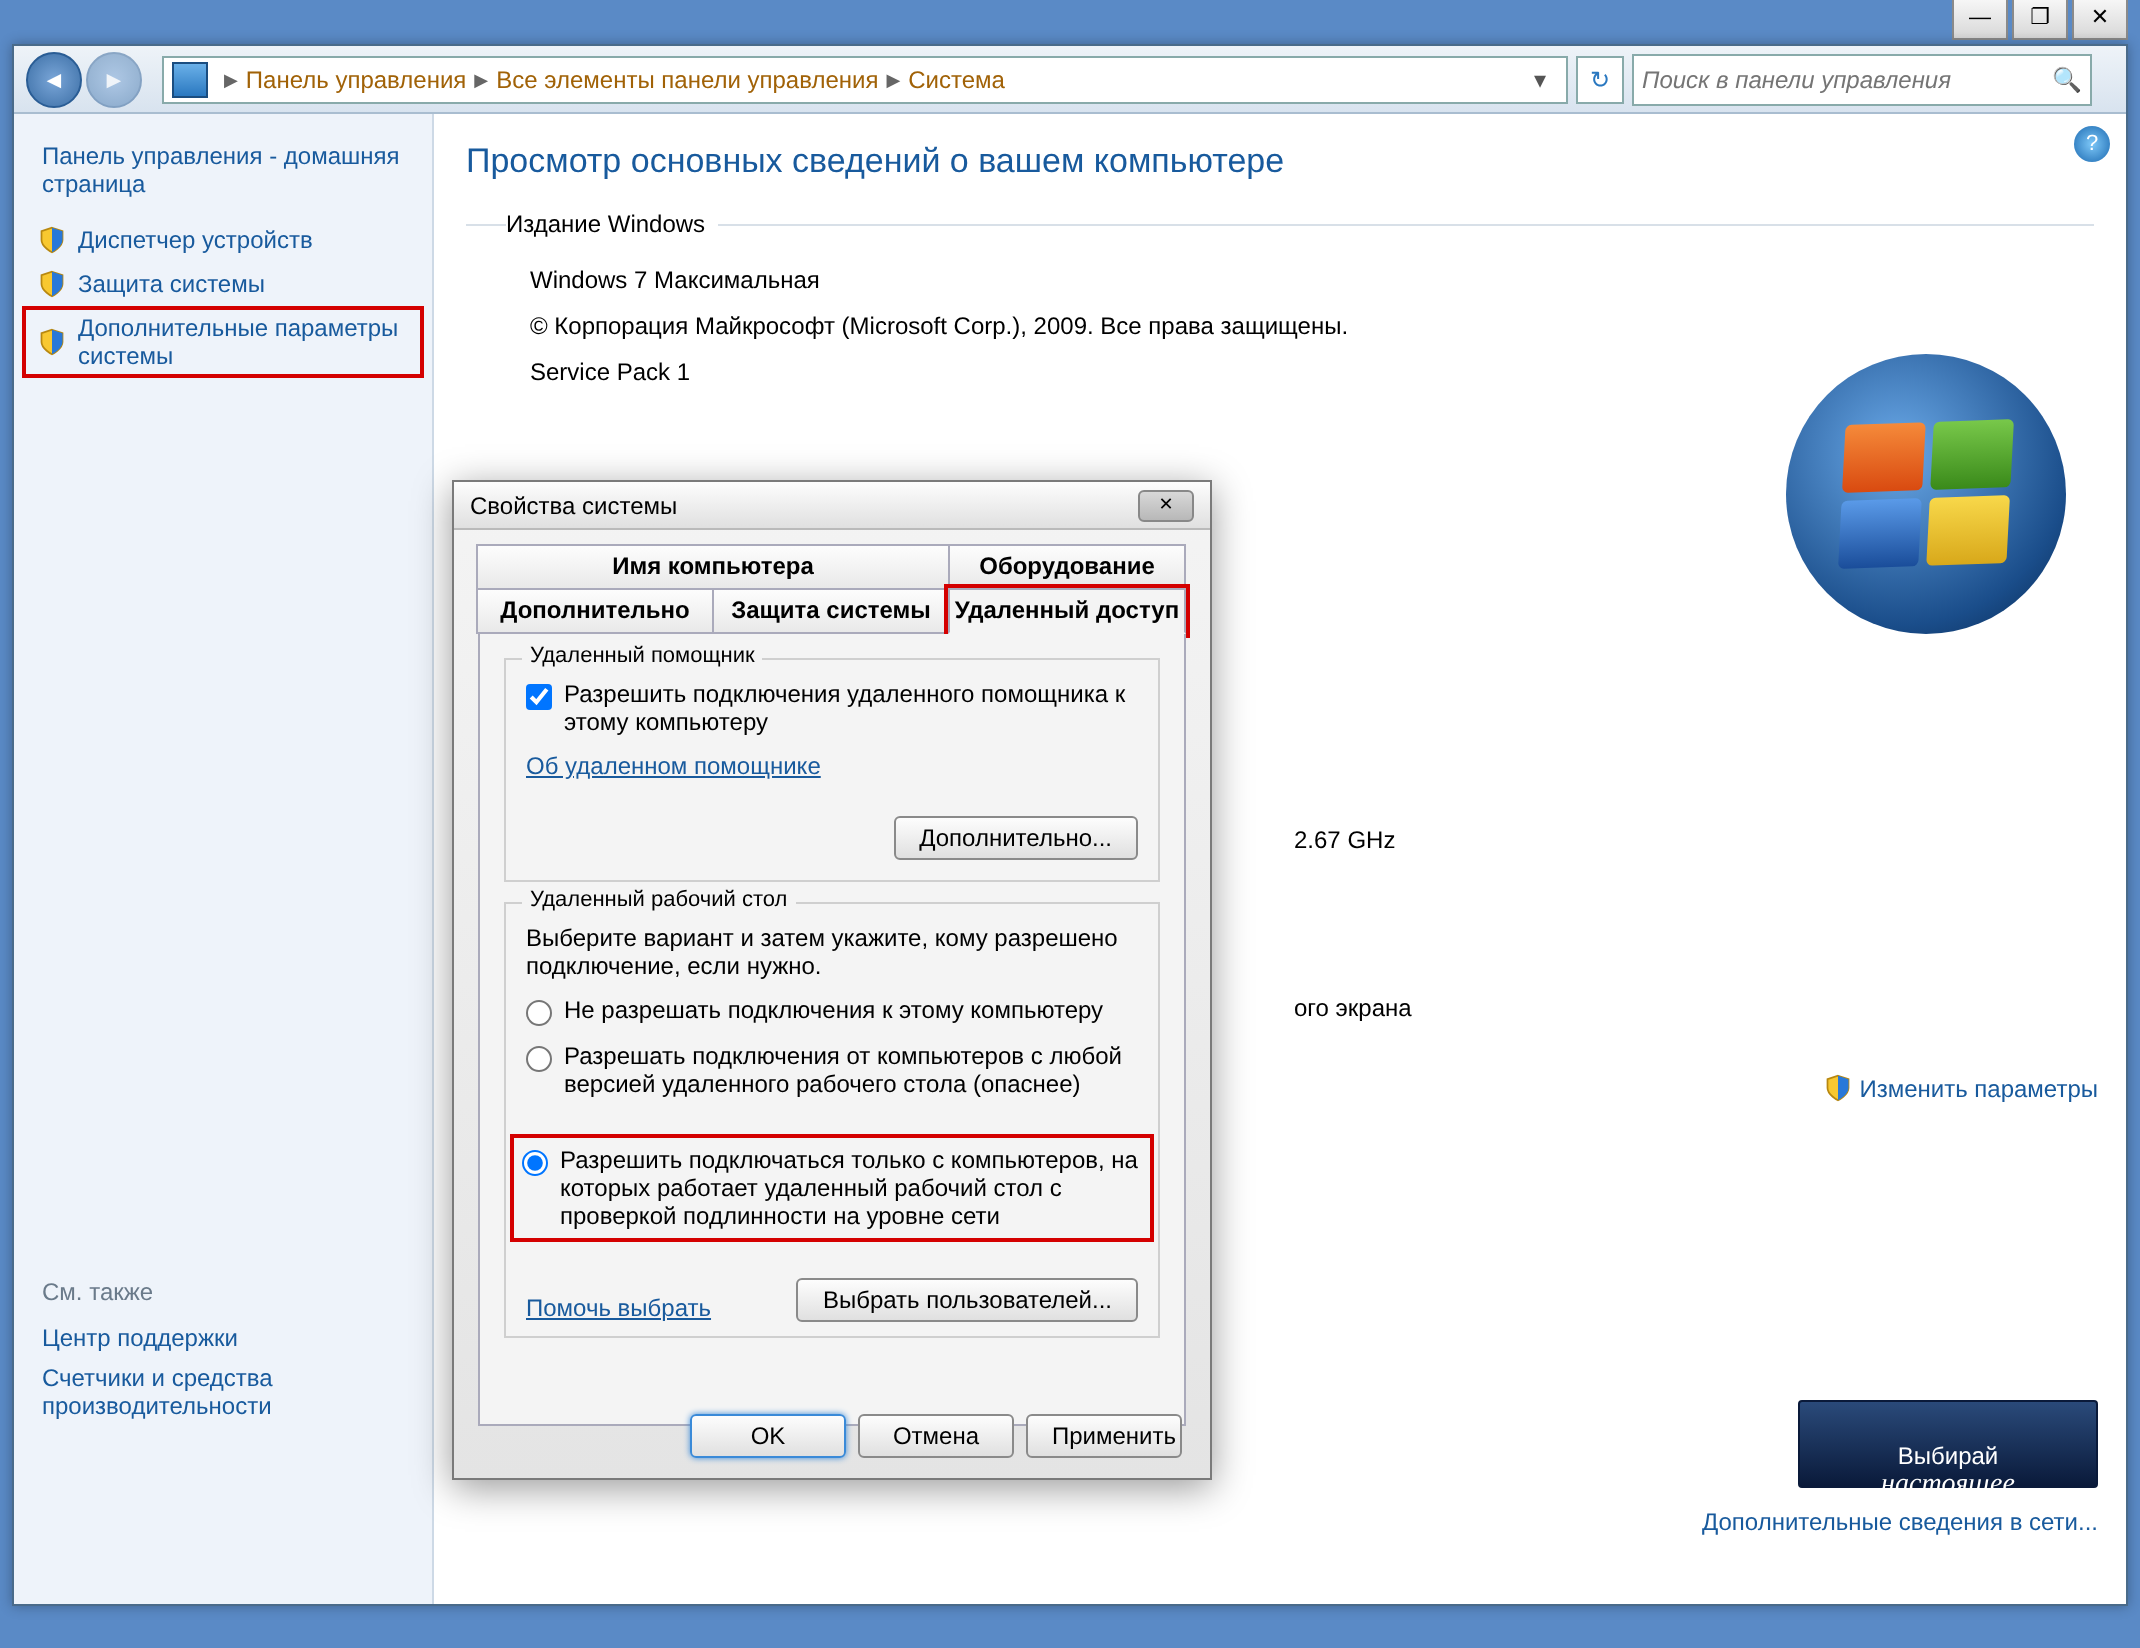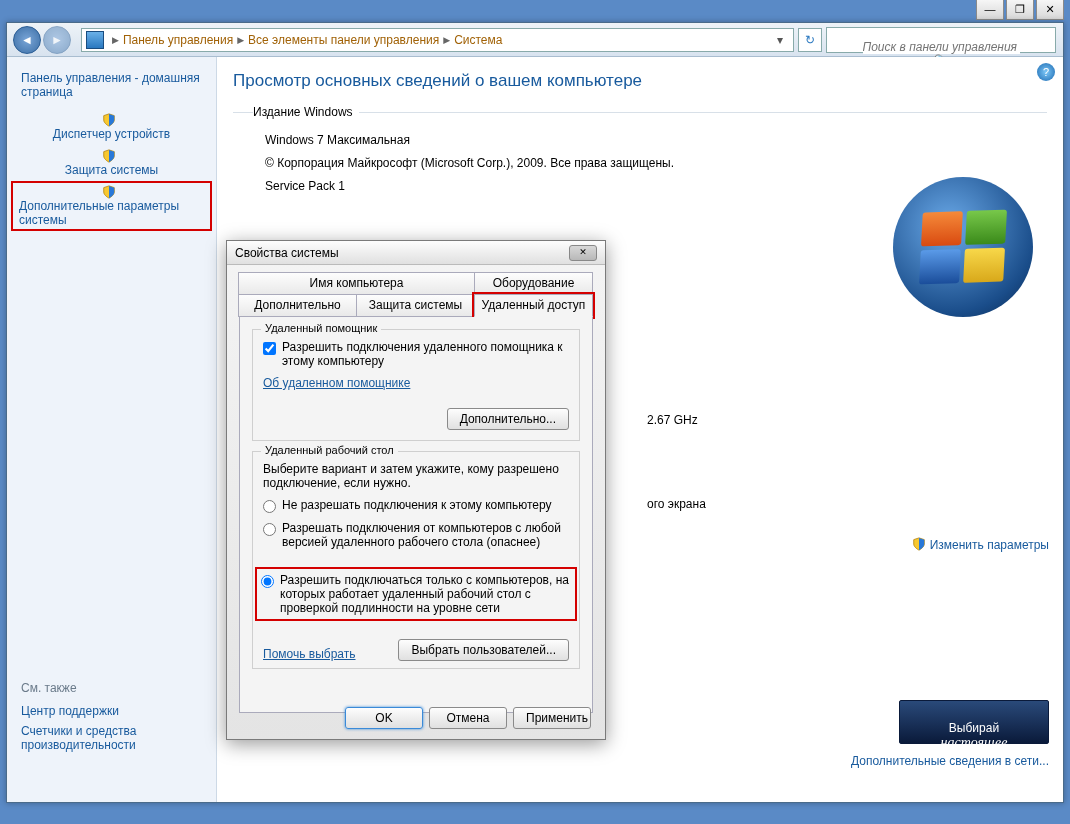--- a/index.html
+++ b/index.html
@@ -19,29 +19,29 @@
 .addr { height:34px; background: linear-gradient(#eef3f8,#d8e3ef); border-bottom:1px solid #a9bdd0; display:flex; align-items:center;}
 .nav-arrows { display:flex; gap:2px; margin:0 6px;}
 .nav-circle { width:28px; height:28px; border-radius:50%; background: radial-gradient(#7aa6d8,#3b6ea5); border:1px solid #2a5d95; display:flex; align-items:center; justify-content:center; color:#fff; cursor:pointer;}
 .addrbar { flex:1; height:24px; background:#fff; border:1px solid #8aa; margin:0 4px; display:flex; align-items:center; padding:0 4px;}
 .addrbar .iconbox { width:18px; height:18px; background: linear-gradient(#6ab0e8,#2a78c0); border:1px solid #1a4d80; margin-right:4px;}
 .crumb { display:flex; align-items:center; height:100%;}
 .crumb span { color:#a16207;}
 .crumb .sep { margin:0 4px; color:#666; font-size:9px;}
 .addr-dd { width:18px; text-align:center; color:#555; cursor:pointer;}
 .refresh { width:24px;height:24px;border:1px solid #8aa;background:#fff;margin-right:4px;display:flex;align-items:center;justify-content:center;color:#2a78c0;cursor:pointer;}
-.searchbox { width:230px; height:24px; border:1px solid #8aa; background:#fff; margin-right:7px; padding:12px 4px; display:flex; align-items:center;flex-direction:column;}
+.searchbox { width:230px; height:24px; border:1px solid #8aa; background:#fff; margin-right:17px; padding:12px 4px; display:flex; align-items:center;}
 .searchbox input { border:none; outline:none; flex:1; font-style:italic; color:#888;}
 .searchbox .mag { color:#2a78c0; cursor:pointer;}
 
 
 .body { display:flex; height:calc(100% - 34px);}
 .sidebar { width:210px; background:#eef3fa; border-right:1px solid #cdd9e6; padding:10px 4px;}
 .sidebar a.home { display:block; color:#185a9d; padding:4px 10px 10px 10px;}
-.sb-item { display:flex; align-items:center; padding:4px 8px; color:#185a9d; cursor:pointer;flex-direction:column;}
+.sb-item { display:flex; align-items:center; padding:4px 8px; color:#185a9d; cursor:pointer;}
 .sb-item .shield { width:14px; height:14px; margin-right:6px; }
 .shield svg{width:14px;height:14px;}
 .sb-highlight { border:2px solid #d40000; padding:2px 6px;}
 .seealso {margin-top: 440px; padding:10px; color:#6a7a8a;}
 .seealso .hdr{color:#6a7a8a; margin-bottom:6px;}
 .seealso a{display:block; color:#185a9d; padding:3px 0; cursor:pointer;}
 
 .main { flex:1; padding:14px 16px; position:relative; background:#fff;}
 .main h1 { color:#185a9d; font-size:17px; font-weight:normal; margin-bottom:14px;}
 .helpicon { position:absolute; top:6px; right:8px; width:18px;height:18px; border-radius:50%; background:radial-gradient(#7ec8f8,#1a68b0); color:#fff; text-align:center; line-height:18px; font-size:11px; cursor:pointer;}
@@ -68,21 +68,21 @@
 .partial div{margin:16px 0;}
 
 
 .dialog { position:absolute; left:226px; top:240px; width:380px; height:500px;
   background: linear-gradient(#f4f4f4,#e4e4e4); border:1px solid #7a7a7a; box-shadow: 0 4px 18px rgba(0,0,0,0.4); }
 .dlg-title { height:24px; background:linear-gradient(#fdfdfd,#e0e0e0); border-bottom:1px solid #bababa; display:flex; align-items:center; padding:0 8px;}
 .dlg-title span{flex:1;}
 .dlg-close{width:28px;height:16px;background:linear-gradient(#d8d8d8,#b8b8b8);border:1px solid #888;border-radius:3px;text-align:center;line-height:13px;font-size:9px;cursor:pointer;}
 .dlg-body{padding:8px 12px;}
 .tabs{display:grid;grid-template-columns:1fr 1fr 1fr;grid-template-rows:22px 22px;}
-.tab{border:1px solid #aab; background:linear-gradient(#fdfdfd,#e9e9e9); text-align:center; line-height:20px; cursor:pointer; margin:-1px 0 0 -1px;}
+.tab{border:1px solid #aab; background:linear-gradient(#fdfdfd,#e9e9e9); text-align:center; line-height:20px; cursor:pointer; margin:-1px 0 0 -1px;font-weight:bold;}
 .tab.comp{grid-column:1/3;grid-row:1;}
 .tab.hw{grid-column:3;grid-row:1;}
 .tab.active{background:#f4f4f4;border-bottom:1px solid #f4f4f4;}
 .tab-hl{outline:2px solid #d40000;}
 .tabpanel{border:1px solid #aab; border-top:none; background:#f4f4f4; padding:12px 12px 8px; height:396px; position:relative;}
 .grp{border:1px solid #cfcfcf; padding:10px; margin-bottom:10px; position:relative;}
 .grp .legend{position:absolute;top:-8px;left:8px;background:#f4f4f4;padding:0 4px;font-size:11px;}
 .chk{display:flex;align-items:flex-start;gap:6px;margin-bottom:8px;}
 .chk input{margin-top:2px;}
 .lnk{color:#185a9d;text-decoration:underline;cursor:pointer;}

